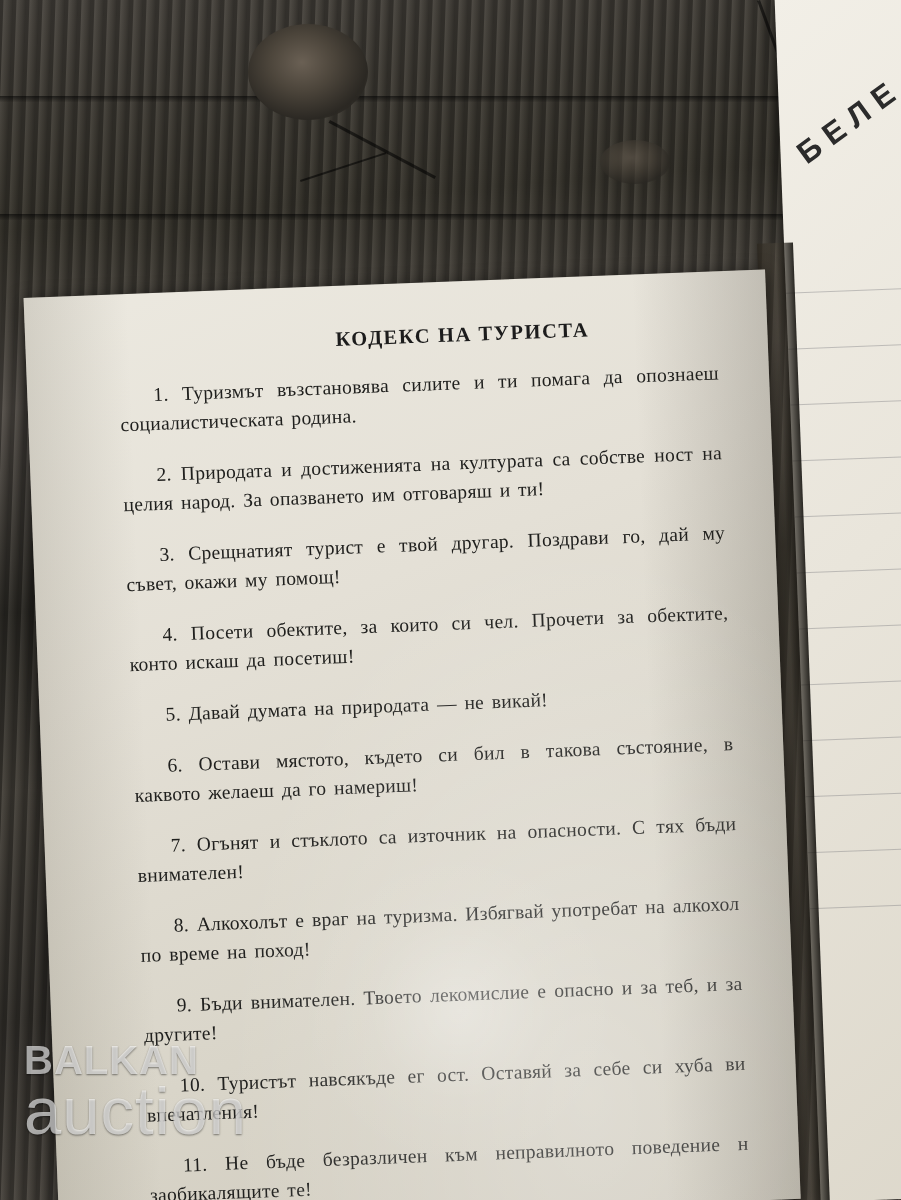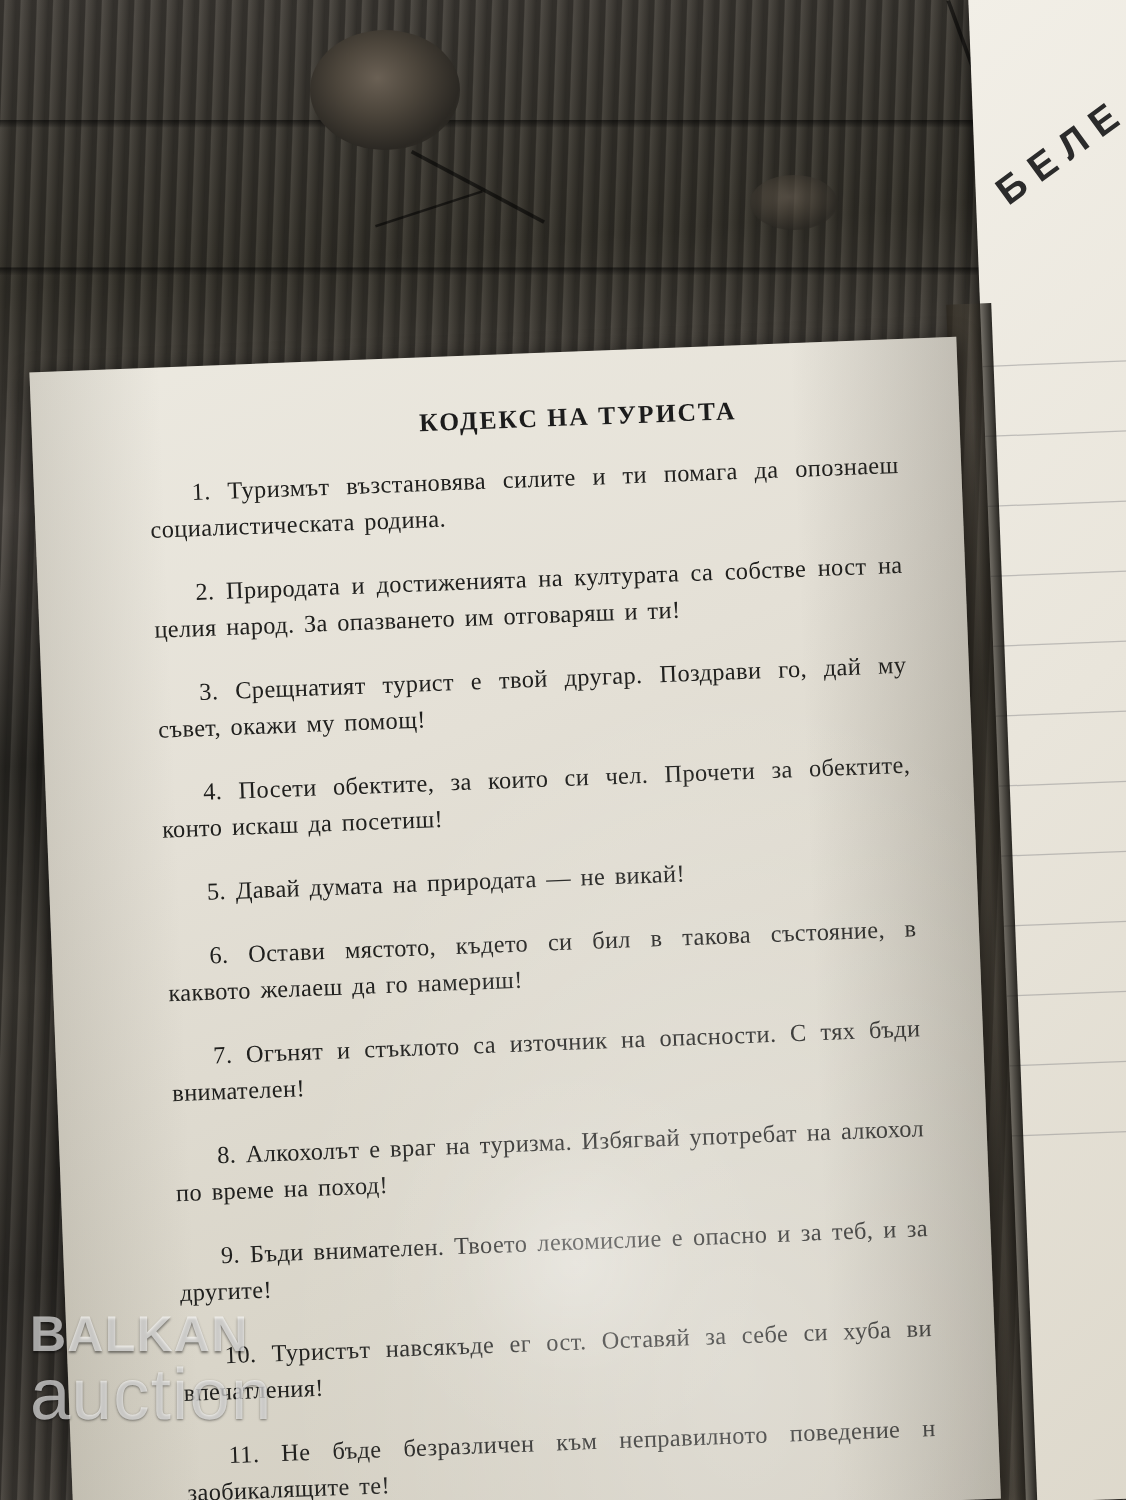--- a/index.html
+++ b/index.html
@@ -147,21 +147,21 @@
     left: 24px;
     bottom: 58px;
     font-family: "Liberation Sans", sans-serif;
     color: rgba(255,255,255,0.62);
     text-shadow: 0 1px 2px rgba(0,0,0,0.45);
     line-height: 0.92;
     pointer-events: none;
     margin-top: 18px;
   }
   .wm-1 { font-size: 40px; font-weight: bold; letter-spacing: 1px; }
-  .wm-2 { font-size: 58px; letter-spacing: 1px; margin-top: 2px; }
+  .wm-2 { font-size: 67px; letter-spacing: 1px; margin-top: 2px; }
 
   .star-glow {
     position: absolute;
     left: 300px;
     bottom: 30px;
     width: 320px;
     height: 320px;
     background: radial-gradient(circle, rgba(255,255,255,0.30) 0%, rgba(255,255,255,0.06) 40%, rgba(255,255,255,0) 72%);
     pointer-events: none;
   }

